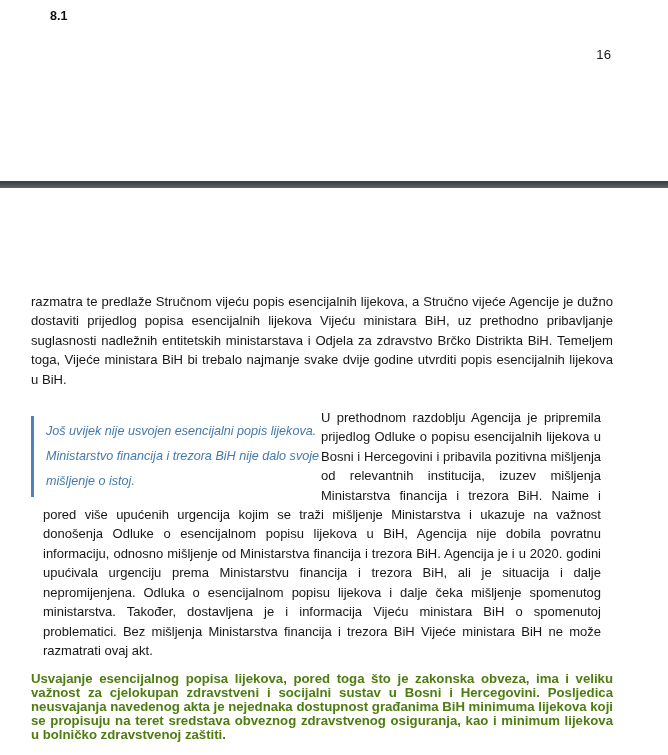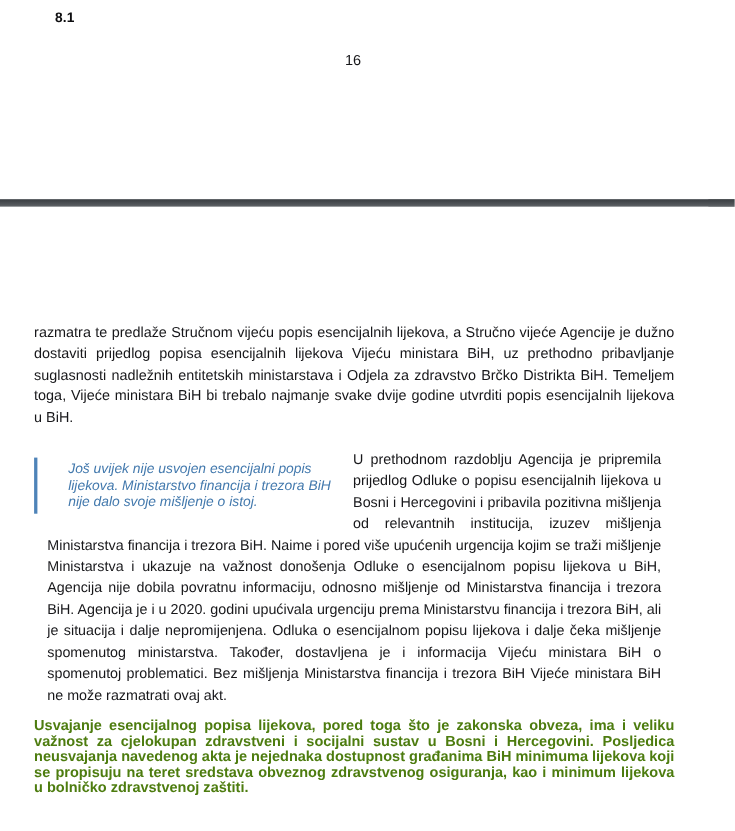--- a/index.html
+++ b/index.html
@@ -55,21 +55,21 @@
     text-justify: inter-word;
     margin: 0;
     color: #17171a;
   }
 
   .para-intro {
     margin-top: 25px;
   }
 
   .page-number {
-    text-align: center;
+    text-align: right;
     font-size: 13.2px;
     color: #17171a;
     margin-top: 24px;
     padding-right: 2px;
   }
 
   
   .page-divider {
     width: 100%;
     height: 7px;
@@ -92,26 +92,26 @@
 
   .para-gap {
     margin-top: 19px;
   }
 
   
   .pullquote {
     float: left;
     width: 290px;
     margin: 8px 0 4px 0;
-    padding: 3px 0 3px 28px;
+    padding: 3px 0 3px 12px;
     border-left: 3px solid #4e83b8;
     box-sizing: border-box;
     font-style: italic;
     font-size: 12.6px;
-    line-height: 15px;
+    line-height: 25px;
     color: #4379ad;
     text-align: left;
   }
 
   .wrap-para {
     margin: 12px;
     font-size: 13px;
     line-height: 19.4px;
     text-align: justify;
     color: #17171a;

